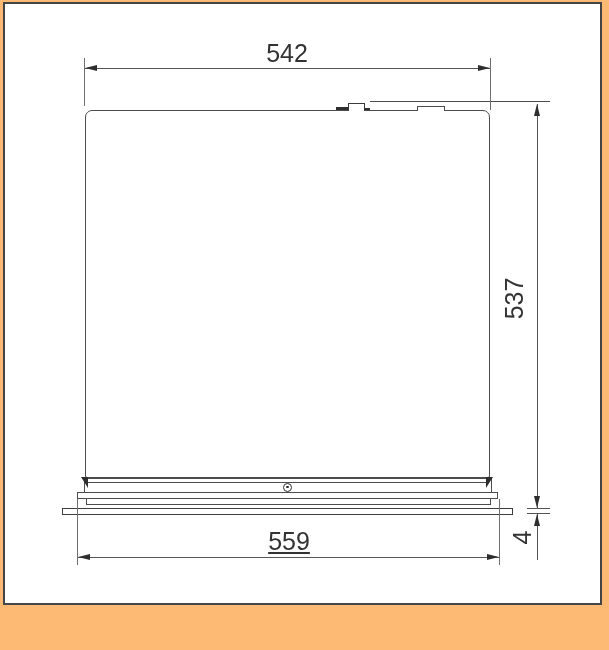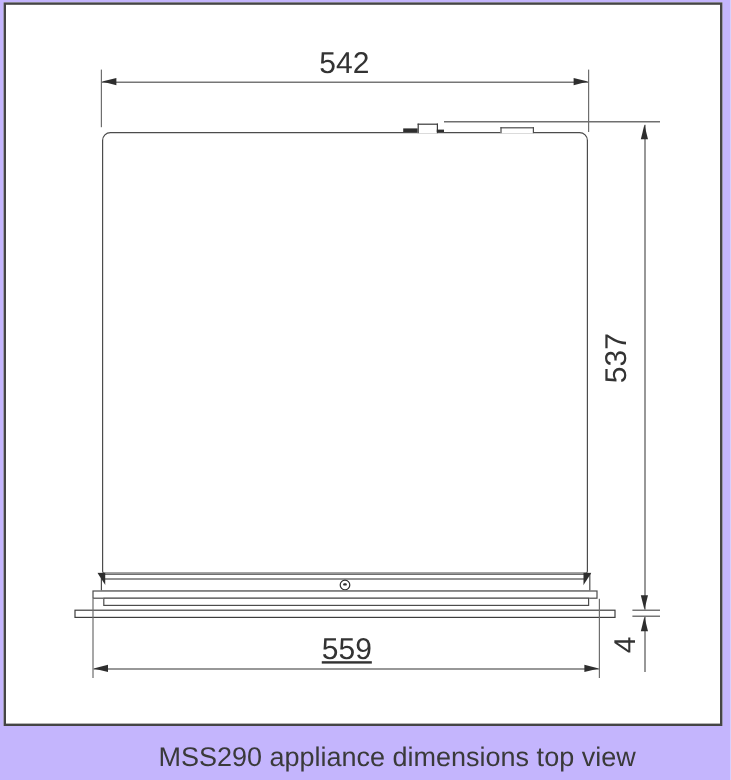--- a/index.html
+++ b/index.html
@@ -1,17 +1,17 @@
 <!DOCTYPE html>
 <html><head>
 <meta charset="utf-8">
 <style>
   html,body{margin:0;padding:0;background:#ffffff;}
   .canvas{
-    position:relative;width:609px;height:650px;background:#c4b5fd;
+    position:relative;width:609px;height:650px;background:#fdba74;
     font-family:"Liberation Sans", sans-serif;overflow:hidden;
   }
   .abs{position:absolute;}
   
   .frame{left:3px;top:2px;width:595px;height:599px;border:2px solid #454545;background:#ffffff;}
   
   .hline{height:1.3px;background:#4c4c4c;}
   .vline{width:1.3px;background:#4c4c4c;}
   .ext{background:#6e6e6e;}
   
@@ -80,15 +80,14 @@
   <div class="abs arr arr-u" style="left:533.7px;top:513.5px;"></div>
   <div class="abs dim-label rot" style="left:507px;top:524.5px;width:30px;">4</div>
 
   <div class="abs vline ext" style="left:77px;top:499px;height:66px;"></div>
   <div class="abs vline ext" style="left:498.5px;top:499px;height:66px;"></div>
   <div class="abs hline" style="left:78px;top:557px;width:421px;background:#555555;"></div>
   <div class="abs arr arr-l" style="left:78px;top:554.2px;"></div>
   <div class="abs arr arr-r" style="left:487px;top:554.2px;"></div>
   <div class="abs dim-label" style="left:259px;top:529px;width:60px;text-decoration:underline;">559</div>
 
-  <div class="abs caption" style="left:132px;top:617px;">MSS290 appliance dimensions top view</div>
 
 </div>
 
 </body></html>

